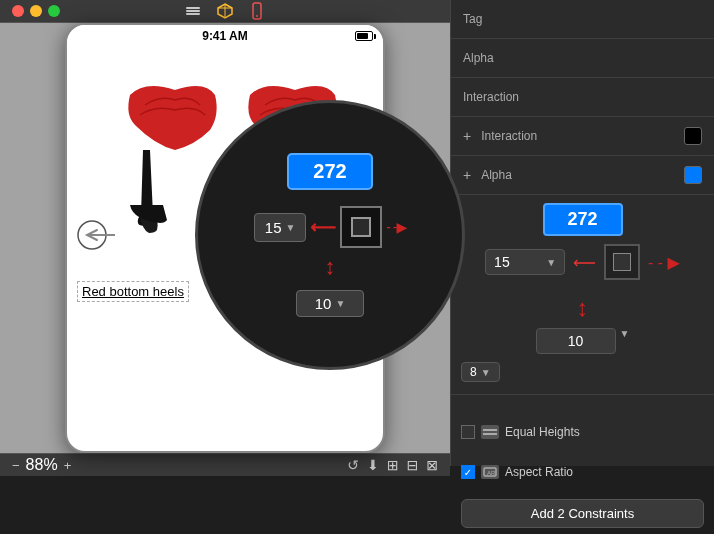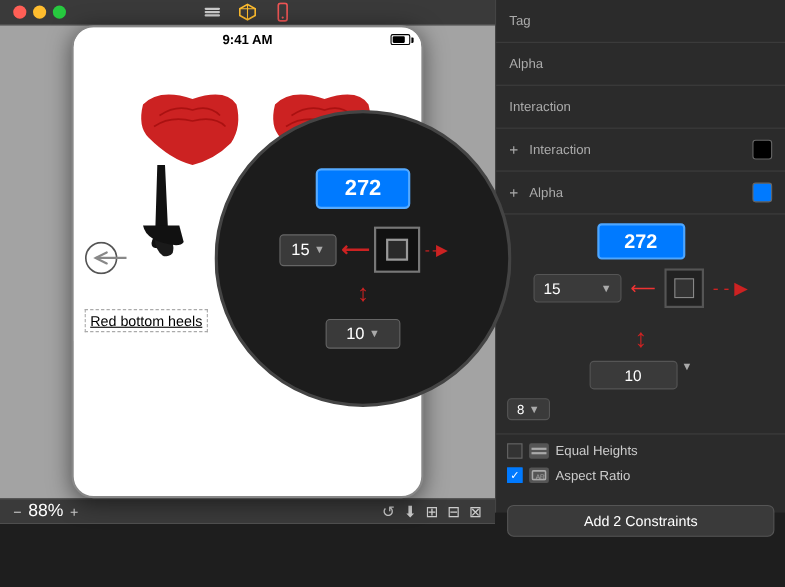--- a/index.html
+++ b/index.html
@@ -377,20 +377,21 @@
       font-size: 12px;
     }
 
     
     .constraint-item-row {
       display: flex;
       align-items: center;
       gap: 6px;
       margin-bottom: 4px;
       padding: 2px 0;
+      margin-top: 22px;
     }
     .constraint-checkbox {
       width: 14px;
       height: 14px;
       border: 1px solid #666;
       background: #333;
       display: flex;
       align-items: center;
       justify-content: center;
     }

